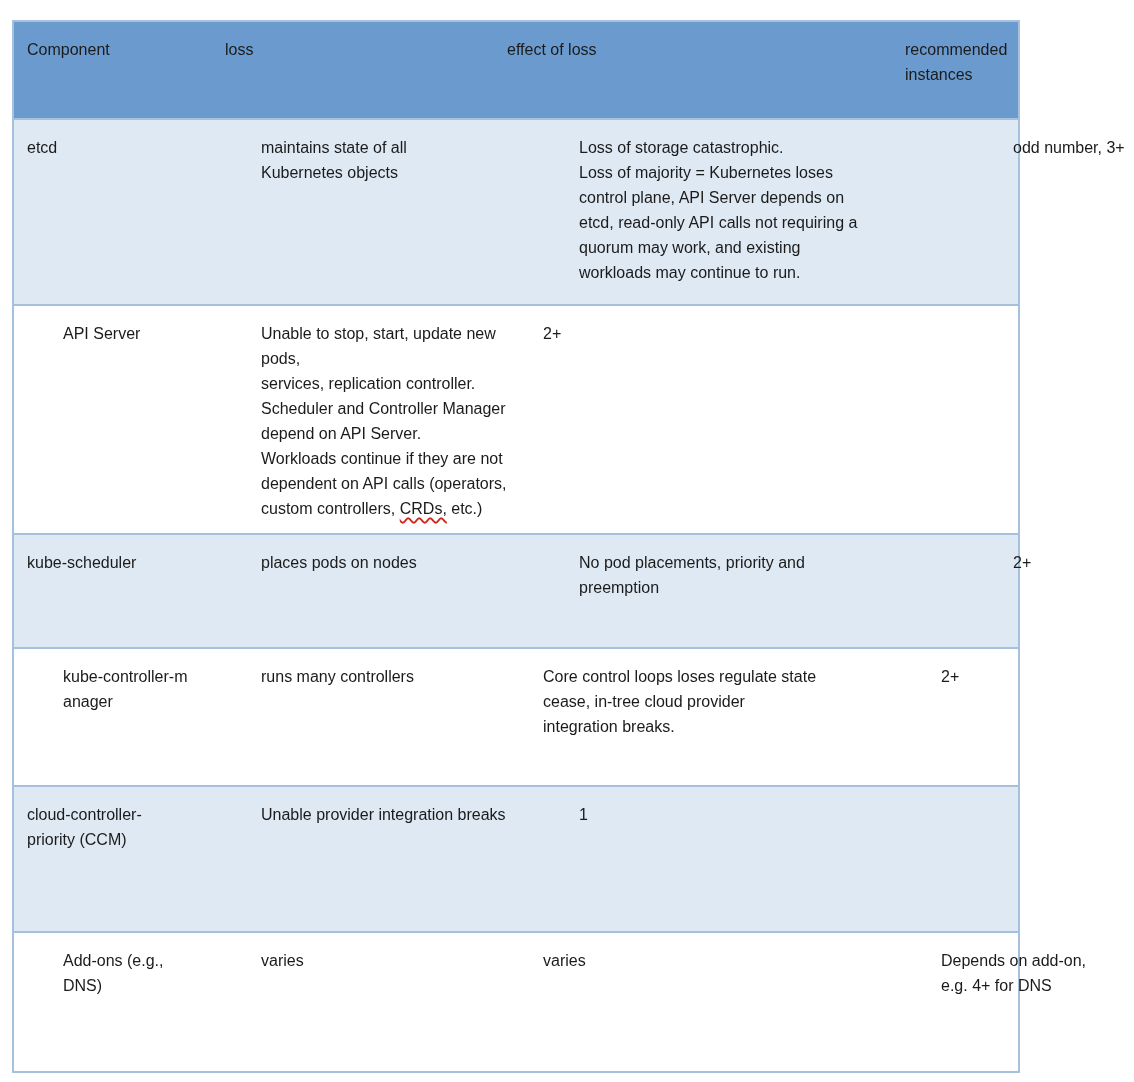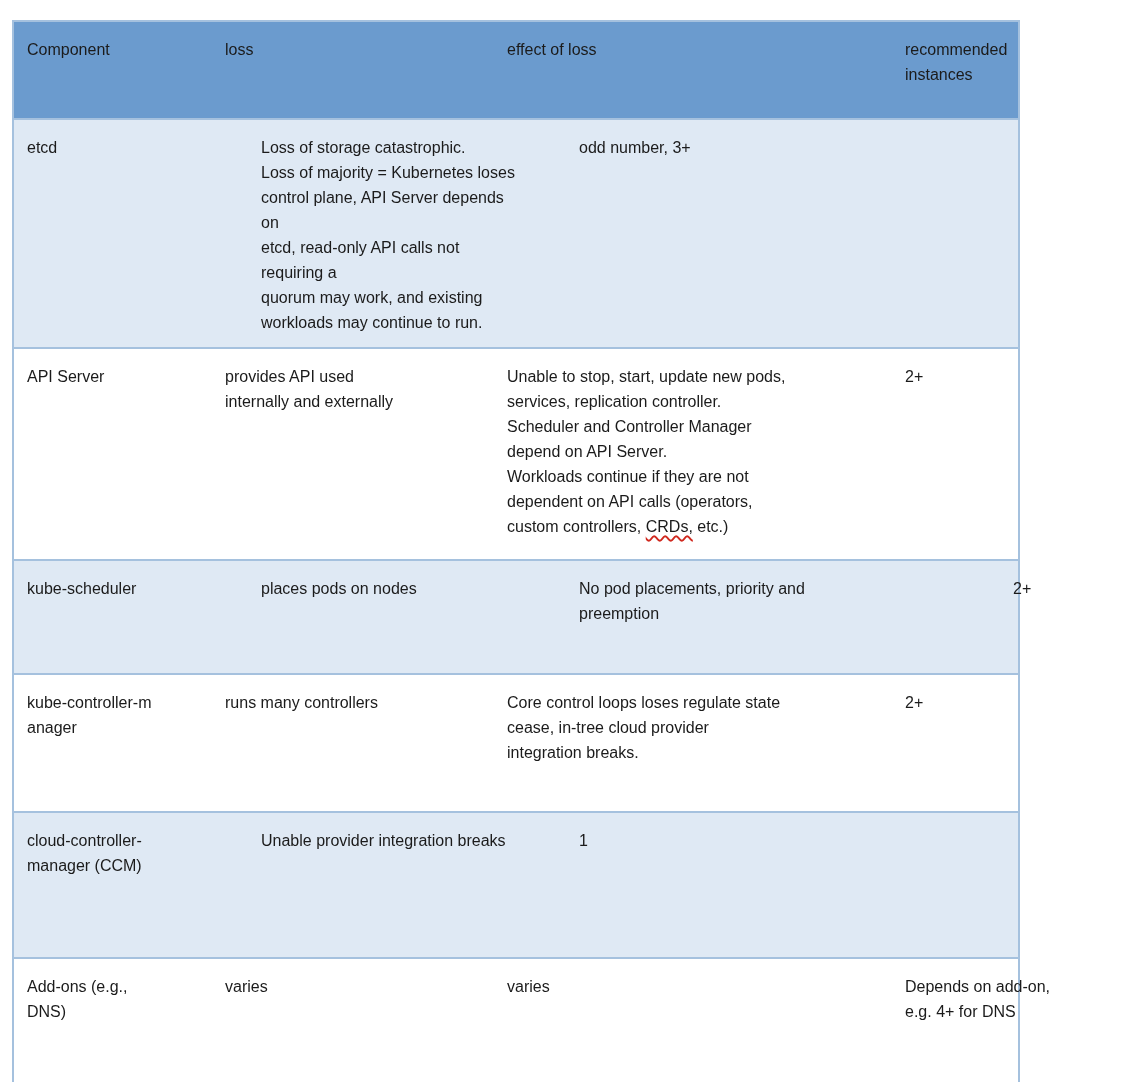--- a/index.html
+++ b/index.html
@@ -28,21 +28,21 @@
     background:var(--row-bg);
   }
   .trow{
     display:grid;
     grid-template-columns:198px 282px 398px 230px;
     border-top:2px solid var(--border);
   }
   .trow:first-child{border-top:none;}
   .thead{background:var(--header-bg);}
   .alt{background:var(--row-alt-bg);gap:36px;}
-  .plain{background:var(--row-bg);}
+  .plain{background:var(--row-bg);padding-left:36px;}
   .cell{
     padding:15px 13px 12px 13px;
     font-size:16px;
     line-height:25px;
     white-space:pre-wrap;
     overflow-wrap:break-word;
   }
   .squiggle{
     text-decoration:underline wavy var(--squiggle) 1.5px;
     text-decoration-skip-ink:none;
@@ -57,33 +57,33 @@
   <div class="trow thead" style="min-height:96px">
     <div class="cell">Component</div>
     <div class="cell">loss</div>
     <div class="cell">effect of loss</div>
     <div class="cell">recommended
 instances</div>
   </div>
 
   <div class="trow alt" style="min-height:186px">
     <div class="cell">etcd</div>
+    <div class="cell">maintains state of all
+Kubernetes objects</div>
     <div class="cell">Loss of storage catastrophic.
 Loss of majority = Kubernetes loses
 control plane, API Server depends on
 etcd, read-only API calls not requiring a
 quorum may work, and existing
 workloads may continue to run.</div>
     <div class="cell">odd number, 3+</div>
   </div>
 
   <div class="trow plain" style="min-height:212px">
     <div class="cell">API Server</div>
-    <div class="cell">provides API used
-internally and externally</div>
     <div class="cell"><span>Unable to stop, start, update new pods,
 services, replication controller.
 Scheduler and Controller Manager
 depend on API Server.
 Workloads continue if they are not
 dependent on API calls (operators,
 custom controllers, </span><span class="squiggle">CRDs,</span><span> etc.)</span></div>
     <div class="cell">2+</div>
   </div>
 
@@ -100,21 +100,21 @@
 anager</div>
     <div class="cell">runs many controllers</div>
     <div class="cell">Core control loops loses regulate state
 cease, in-tree cloud provider
 integration breaks.</div>
     <div class="cell">2+</div>
   </div>
 
   <div class="trow alt" style="min-height:146px">
     <div class="cell">cloud-controller-
-manager (CCM)</div>
+priority (CCM)</div>
     <div class="cell">Unable provider integration breaks</div>
     <div class="cell">1</div>
   </div>
 
   <div class="trow plain" style="min-height:140px">
     <div class="cell">Add-ons (e.g.,
 DNS)</div>
     <div class="cell">varies</div>
     <div class="cell">varies</div>
     <div class="cell">Depends on add-on,

